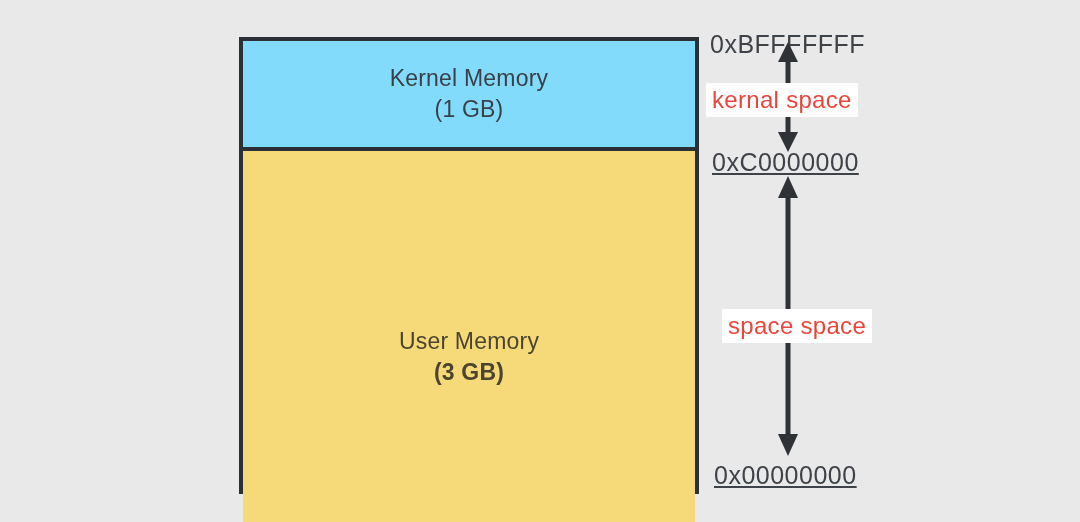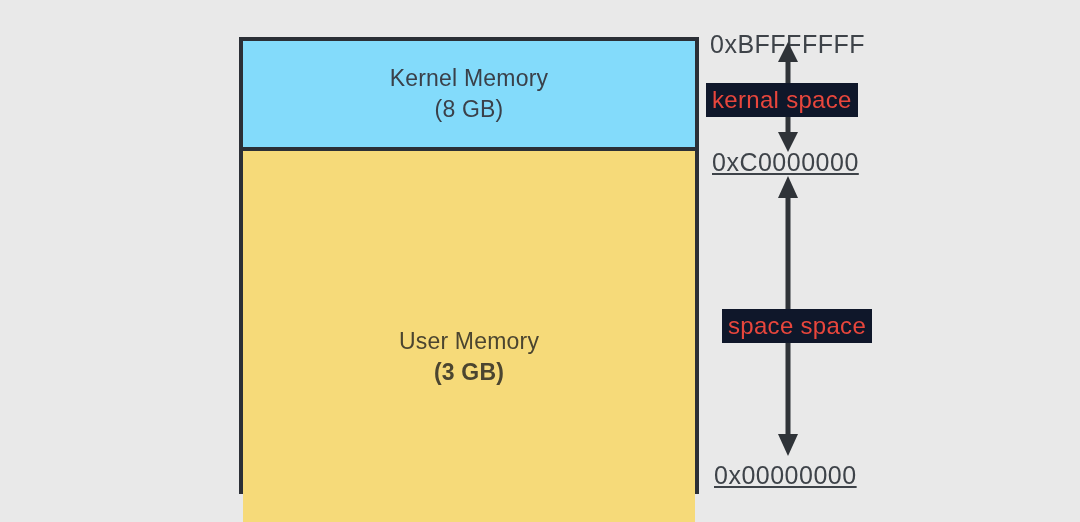--- a/index.html
+++ b/index.html
@@ -77,21 +77,21 @@
     color: #3e4349;
     letter-spacing: 0.5px;
     white-space: nowrap;
   }
   #addr-top    { left: 710px; top: 24px; margin-top: 6px; }
   #addr-mid    { left: 712px; top: 148px; text-decoration: underline; }
   #addr-bottom { left: 714px; top: 461px; text-decoration: underline; }
 
   .space-label {
     position: absolute;
-    background: #0f172a;
+    background: #ffffff;
     color: #e8463c;
     font-size: 24px;
     line-height: 30px;
     padding: 2px 6px;
     white-space: nowrap;
     letter-spacing: 0.3px;
   }
   #label-kernel { left: 706px; top: 83px; }
   #label-user   { left: 722px; top: 309px; }
 
@@ -104,21 +104,21 @@
 </style>
 </head>
 <body>
 
 <div id="canvas">
 
   <div class="memory-block">
 
     <div class="mem-region mem-kernel">
       <div class="mem-title">Kernel Memory</div>
-      <div class="mem-size">(8 GB)</div>
+      <div class="mem-size">(1 GB)</div>
     </div>
 
     <div class="mem-region mem-user">
       <div class="mem-title">User Memory</div>
       <div class="mem-size">(3 GB)</div>
     </div>
 
   </div>
 
   <div class="addr-label" id="addr-top">0xBFFFFFFF</div>

